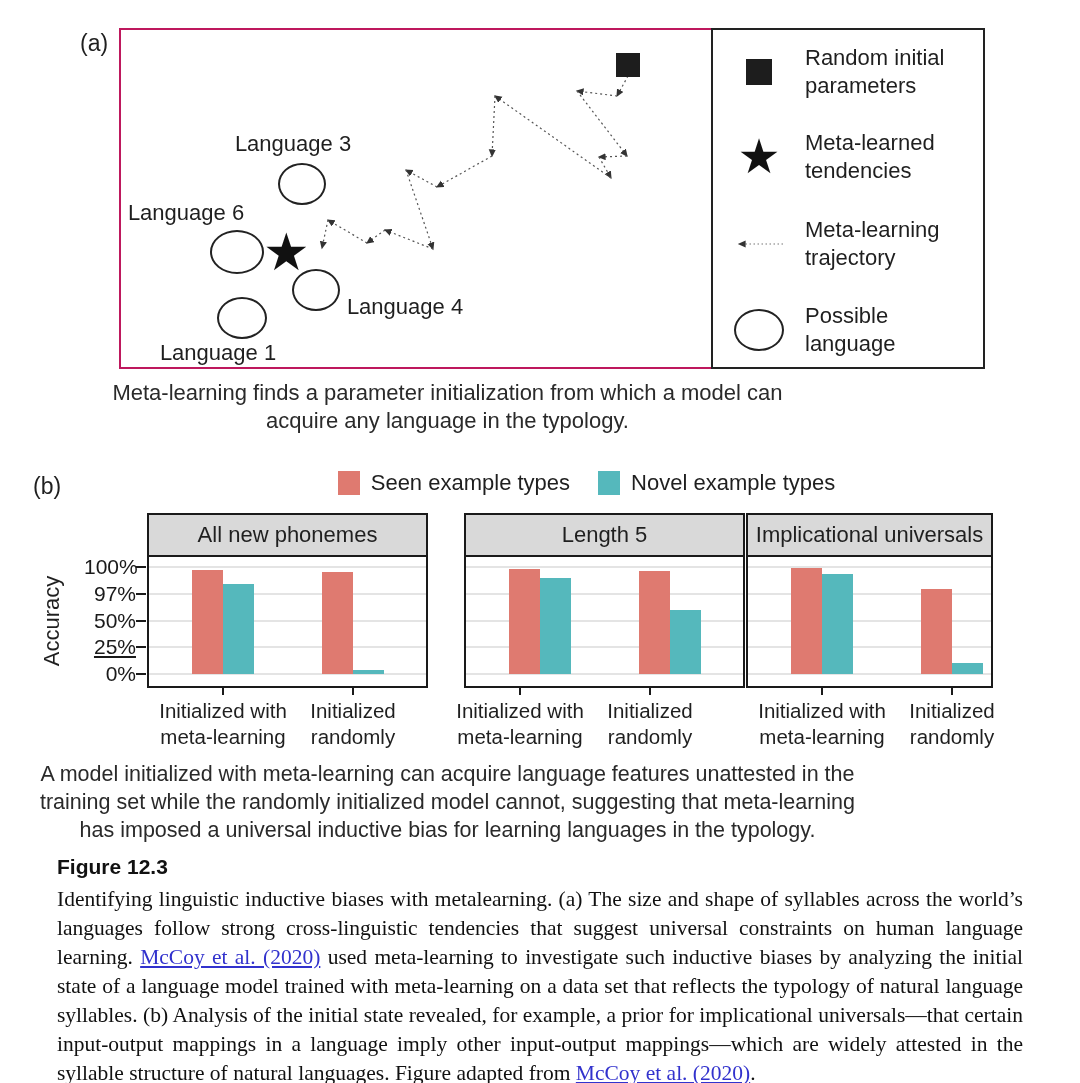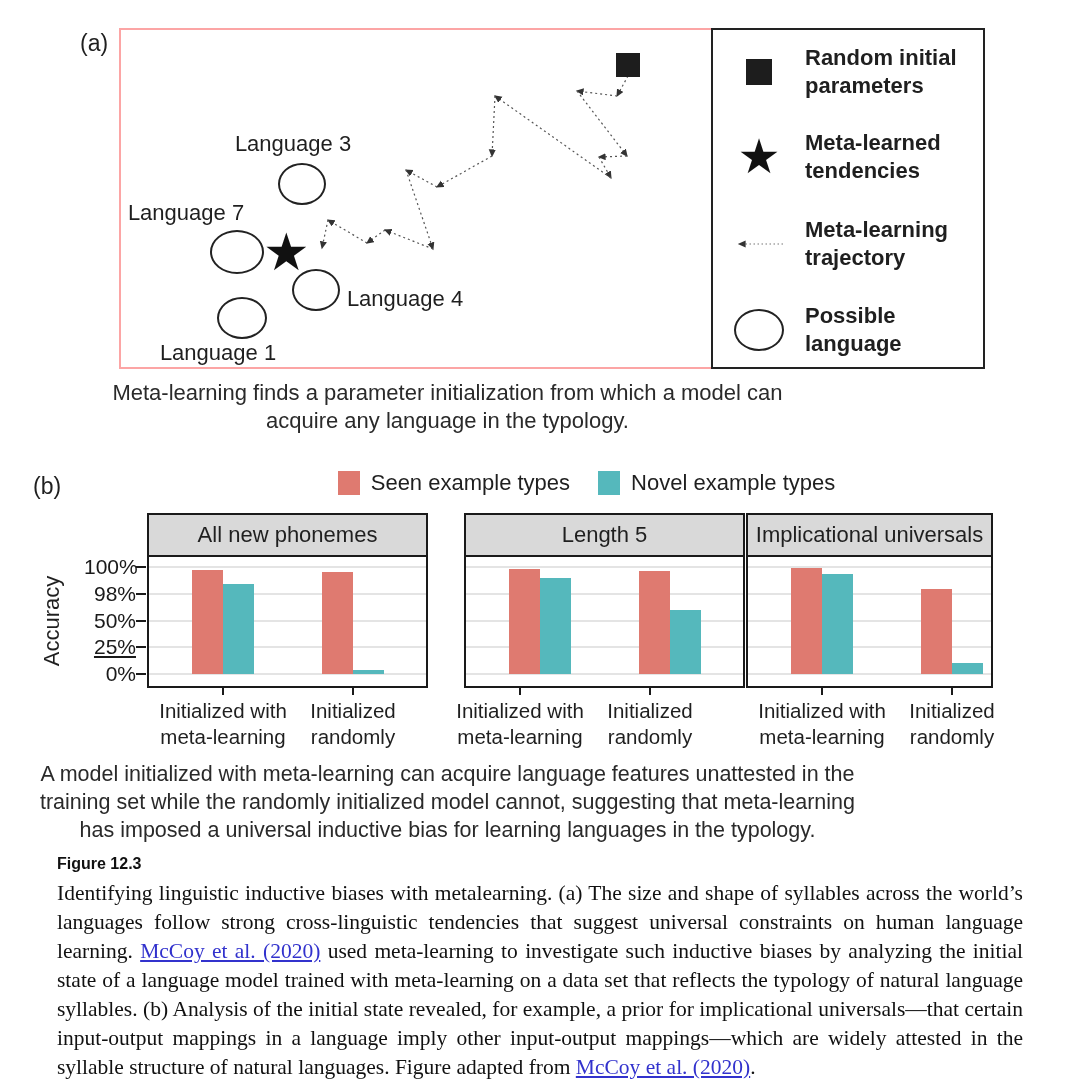--- a/index.html
+++ b/index.html
@@ -1,27 +1,27 @@
 <!DOCTYPE html>
 <html><head>
 <meta charset="utf-8">
 <style>
   html,body{margin:0;padding:0;background:#ffffff;}
   body{width:1080px;height:1083px;position:relative;font-family:"Liberation Sans","DejaVu Sans",sans-serif;color:#1f1f1f;}
   .abs{position:absolute;}
   .pre{white-space:pre-line;}
   
-  .a-box{left:119px;top:28px;width:594px;height:341px;border:2px solid #fca5a5;box-sizing:border-box;background:#fff;}
+  .a-box{left:119px;top:28px;width:594px;height:341px;border:2px solid #be185d;box-sizing:border-box;background:#fff;}
   .a-legend-box{left:711px;top:28px;width:274px;height:341px;border:2px solid #222;box-sizing:border-box;background:#fff;}
   .panel-tag{font-size:23px;color:#1f1f1f;}
   .ellipse{border:2px solid #222;border-radius:50%;box-sizing:border-box;background:#fff;}
   .lang-label{font-size:22px;transform:translateX(-50%);white-space:nowrap;}
   .star-glyph{font-size:52px;line-height:52px;color:#111;}
   .init-square{background:#1d1d1d;}
-  .a-legend-row{left:0;right:0;display:flex;align-items:center;font-weight:bold;}
+  .a-legend-row{left:0;right:0;display:flex;align-items:center;}
   .a-legend-sym{width:92px;display:flex;justify-content:center;align-items:center;flex:0 0 92px;}
   .a-legend-text{font-size:22px;line-height:28px;}
   
   .b-legend{left:147px;top:470px;width:879px;display:flex;justify-content:center;align-items:center;gap:28px;}
   .b-legend-entry{display:flex;align-items:center;gap:11px;}
   .b-swatch{width:22px;height:24px;}
   .b-legend-label{font-size:22px;}
   .facet-panel{top:513px;width:281px;}
   .strip{height:44px;box-sizing:border-box;border:2px solid #1a1a1a;background:#d9d9d9;display:flex;align-items:center;justify-content:center;font-size:22px;color:#1f1f1f;}
   .plot{height:131px;box-sizing:border-box;border:2px solid #1a1a1a;border-top:none;background:#fff;position:relative;overflow:hidden;}
@@ -30,21 +30,21 @@
   .ytick-label{font-size:21px;text-align:right;width:52px;color:#1a1a1a;}
   .ytick-mark{width:10px;height:2px;background:#1a1a1a;}
   .xtick-mark{width:2px;height:7px;background:#1a1a1a;}
   .xcat-label{font-size:20.5px;line-height:26px;text-align:center;transform:translateX(-50%);color:#1f1f1f;}
   .y-axis-title{font-size:22px;transform:translate(-50%,-50%) rotate(-90deg);white-space:nowrap;}
   
   .sub-caption{left:0;width:895px;text-align:center;color:#2a2a2a;}
   .a-caption{top:379px;font-size:22px;line-height:28px;}
   .b-caption{top:760px;font-size:21.5px;line-height:28px;}
   .fig-caption{left:57px;top:855px;width:966px;}
-  .fig-caption-label{font-size:16px;font-weight:bold;margin-bottom:6px;color:#111;}
+  .fig-caption-label{font-size:21px;font-weight:bold;margin-bottom:6px;color:#111;}
   .fig-caption-body{font-family:"Liberation Serif","DejaVu Serif",serif;font-size:21.5px;line-height:29px;text-align:justify;color:#111;}
   .cite-link{color:#3232cd;text-decoration:underline;cursor:pointer;}
 </style>
 </head>
 <body>
 
 <div class="abs panel-tag" style="left:80px;top:30px;">(a)</div>
 
 <div class="abs a-box">
 
@@ -71,22 +71,22 @@
       <line x1="207" y1="190" x2="201" y2="218" marker-end="url(#arrw)"></line>
     </g>
   </svg>
 
   <div class="abs ellipse" style="left:157px;top:133px;width:48px;height:42px;"></div>
   <div class="abs ellipse" style="left:89px;top:200px;width:54px;height:44px;"></div>
   <div class="abs ellipse" style="left:171px;top:239px;width:48px;height:42px;"></div>
   <div class="abs ellipse" style="left:96px;top:267px;width:50px;height:42px;"></div>
 
   <div class="abs lang-label" style="left:172px;top:101px;">Language 3</div>
-  <div class="abs lang-label" style="left:65px;top:170px;">Language 7</div>
-  <div class="abs lang-label" style="left:284px;top:256px;">Language 4</div>
+  <div class="abs lang-label" style="left:65px;top:170px;">Language 6</div>
+  <div class="abs lang-label" style="left:284px;top:264px;">Language 4</div>
   <div class="abs lang-label" style="left:97px;top:310px;">Language 1</div>
 
   <span class="abs star-glyph" style="left:142px;top:196px;">★</span>
   <div class="abs init-square" style="left:495px;top:23px;width:24px;height:24px;"></div>
 </div>
 
 <div class="abs a-legend-box">
   <div class="abs a-legend-row" style="top:14px;">
     <div class="a-legend-sym">
         <div class="init-square" style="width:26px;height:26px;"></div>
@@ -198,21 +198,21 @@
       </div>
     </div>
     <div class="abs xtick-mark" style="left: 821px; top: 688px;"></div>
     <div class="abs xcat-label pre" style="left: 822px; top: 698px;">Initialized with
 meta-learning</div>
     <div class="abs xtick-mark" style="left: 951px; top: 688px;"></div>
     <div class="abs xcat-label pre" style="left: 952px; top: 698px;">Initialized
 randomly</div>
     <div class="abs ytick-label" style="left: 84px; top: 555px;">100%</div>
     <div class="abs ytick-mark" style="left: 136px; top: 566px;"></div>
-    <div class="abs ytick-label" style="left: 84px; top: 581.75px;">98%</div>
+    <div class="abs ytick-label" style="left: 84px; top: 581.75px;">97%</div>
     <div class="abs ytick-mark" style="left: 136px; top: 592.75px;"></div>
     <div class="abs ytick-label" style="left: 84px; top: 608.5px;">50%</div>
     <div class="abs ytick-mark" style="left: 136px; top: 619.5px;"></div>
     <div class="abs ytick-label" style="left: 84px; top: 635.25px; text-decoration: underline;">25%</div>
     <div class="abs ytick-mark" style="left: 136px; top: 646.25px;"></div>
     <div class="abs ytick-label" style="left: 84px; top: 662px;">0%</div>
     <div class="abs ytick-mark" style="left: 136px; top: 673px;"></div>
   </div>
 
 <div class="abs sub-caption b-caption pre">A model initialized with meta-learning can acquire language features unattested in the

